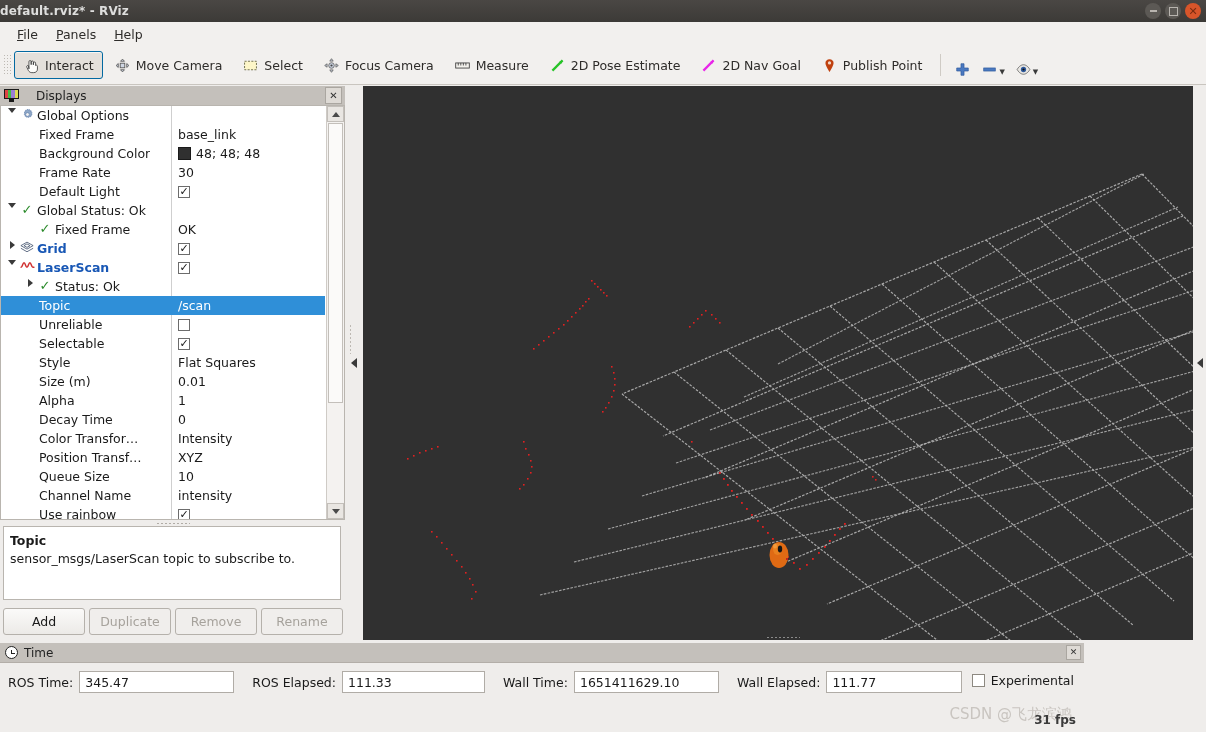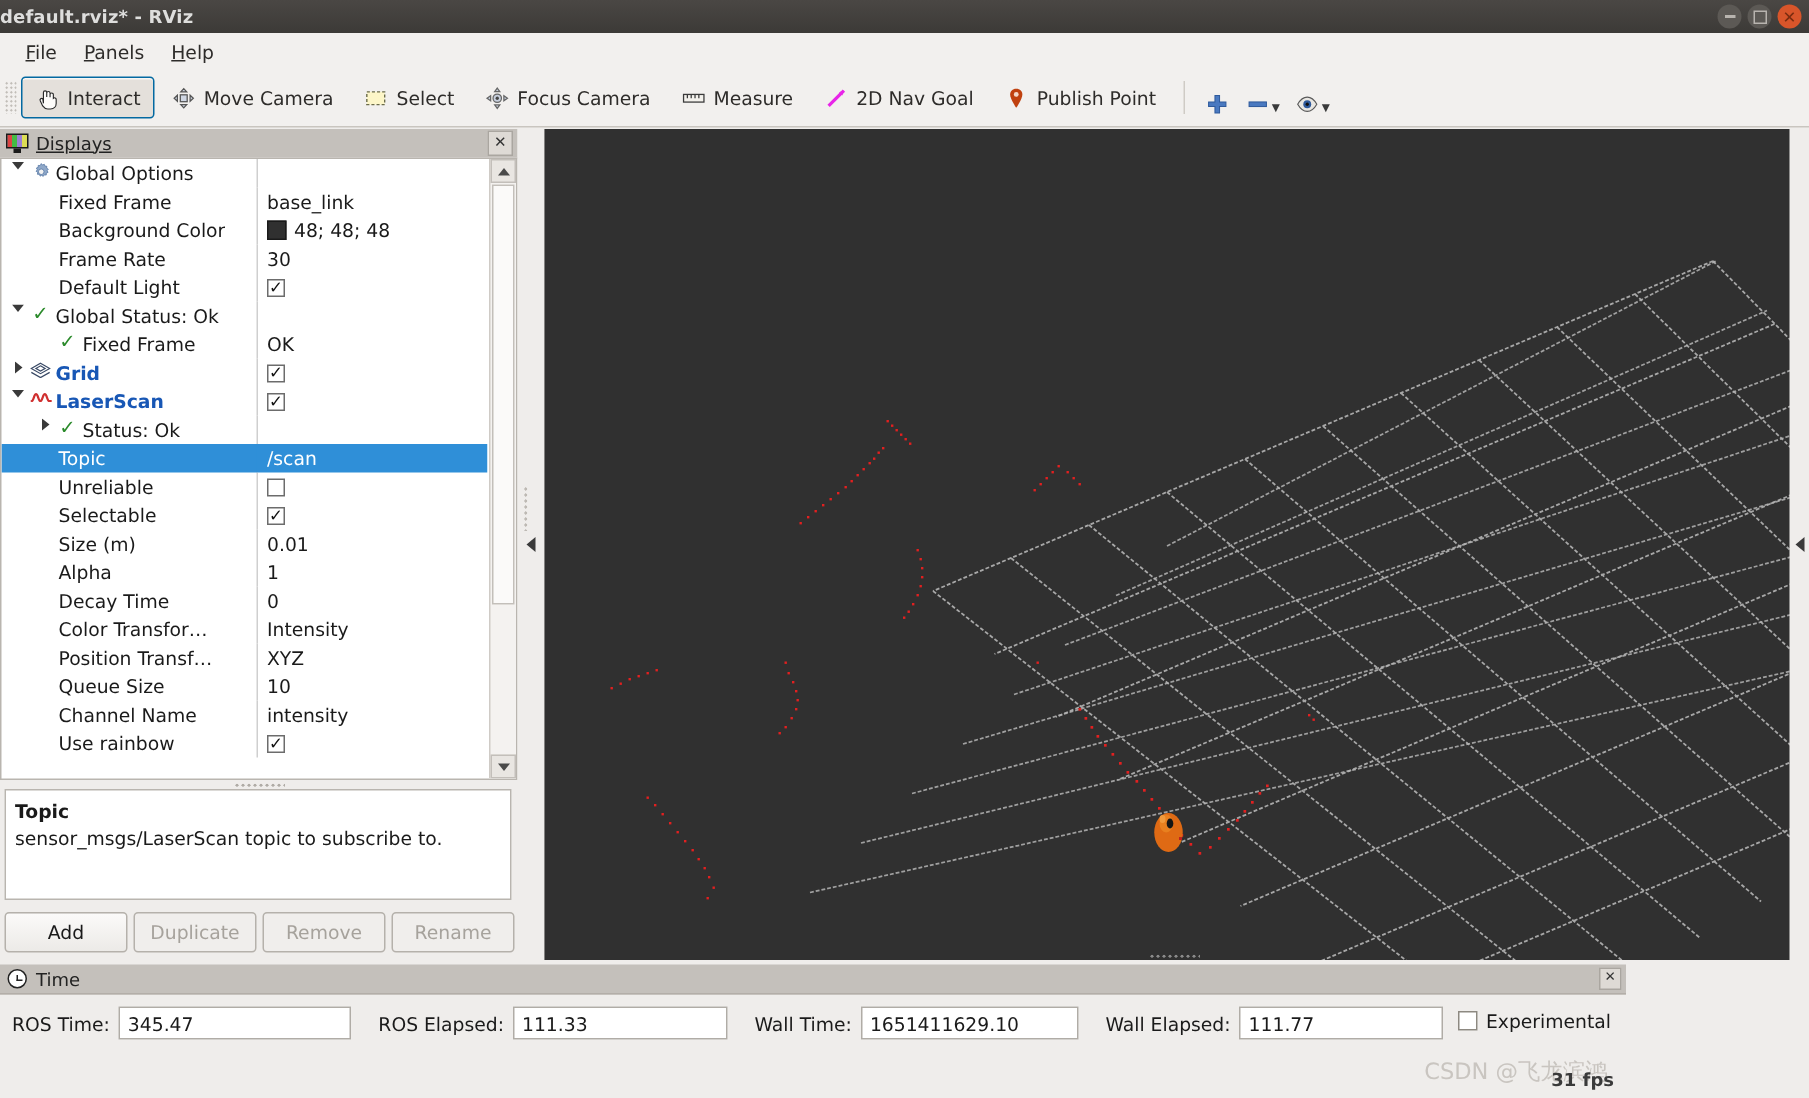--- a/index.html
+++ b/index.html
@@ -89,21 +89,21 @@
   .displays-panel {
     position: absolute; left: 0; top: 86px; width: 345px; height: 554px;
     background: #efedeb;
   }
   .panel-header {
     height: 19px; background: #c4c0bb;
     display: flex; align-items: center; padding-left: 4px;
     border-bottom: 1px solid #b3aea8;
   }
   .panel-header-title {
-    font-size: 12px; color: #222; margin-left: 5px; flex: 1; text-decoration: underline;
+    font-size: 12px; color: #222; margin-left: 17px; flex: 1;
   }
   .panel-close {
     width: 15px; height: 15px; margin-right: 3px;
     background: #dedad5; border: 1px solid #aaa6a0;
     display: flex; align-items: center; justify-content: center;
     font-size: 10px; color: #333; line-height: 1;
   }
   .display-icon {
     width: 15px; height: 13px; position: relative; flex: none;
   }
@@ -390,20 +390,27 @@
         <g stroke="#3a3a3a" stroke-width="1">
           <line x1="5" y1="7" x2="5" y2="10"></line>
             <line x1="8" y1="7" x2="8" y2="10"></line>
           <line x1="11" y1="7" x2="11" y2="10"></line>
             <line x1="14" y1="7" x2="14" y2="10"></line>
         </g>
       </svg>
       <span>Measure</span>
     </div>
 
+    <div class="tb-btn">
+      <svg class="tb-icon" viewBox="0 0 20 20">
+        <line x1="4" y1="16" x2="16" y2="4" stroke="#27c327" stroke-width="2.6"></line>
+        <path d="M16 4 L12.2 5.2 L14.8 7.8 Z" fill="#27c327"></path>
+      </svg>
+      <span>2D Pose Estimate</span>
+    </div>
 
     <div class="tb-btn">
       <svg class="tb-icon" viewBox="0 0 20 20">
         <line x1="4" y1="16" x2="16" y2="4" stroke="#e825e8" stroke-width="2.6"></line>
         <path d="M16 4 L12.2 5.2 L14.8 7.8 Z" fill="#e825e8"></path>
       </svg>
       <span>2D Nav Goal</span>
     </div>
 
     <div class="tb-btn">
@@ -600,20 +607,29 @@
         </div>
         <div class="tree-row">
           <div class="tree-left" style="padding-left: 22px;">
             <span class="arrow"></span>
             <span class="tree-label">Selectable</span>
           </div>
           <div class="tree-right">
             <span class="chk">
               <span class="tick">✓</span>
             </span>
+          </div>
+        </div>
+        <div class="tree-row">
+          <div class="tree-left" style="padding-left: 22px;">
+            <span class="arrow"></span>
+            <span class="tree-label">Style</span>
+          </div>
+          <div class="tree-right">
+            <span>Flat Squares</span>
           </div>
         </div>
         <div class="tree-row">
           <div class="tree-left" style="padding-left: 22px;">
             <span class="arrow"></span>
             <span class="tree-label">Size (m)</span>
           </div>
           <div class="tree-right">
             <span>0.01</span>
           </div>

